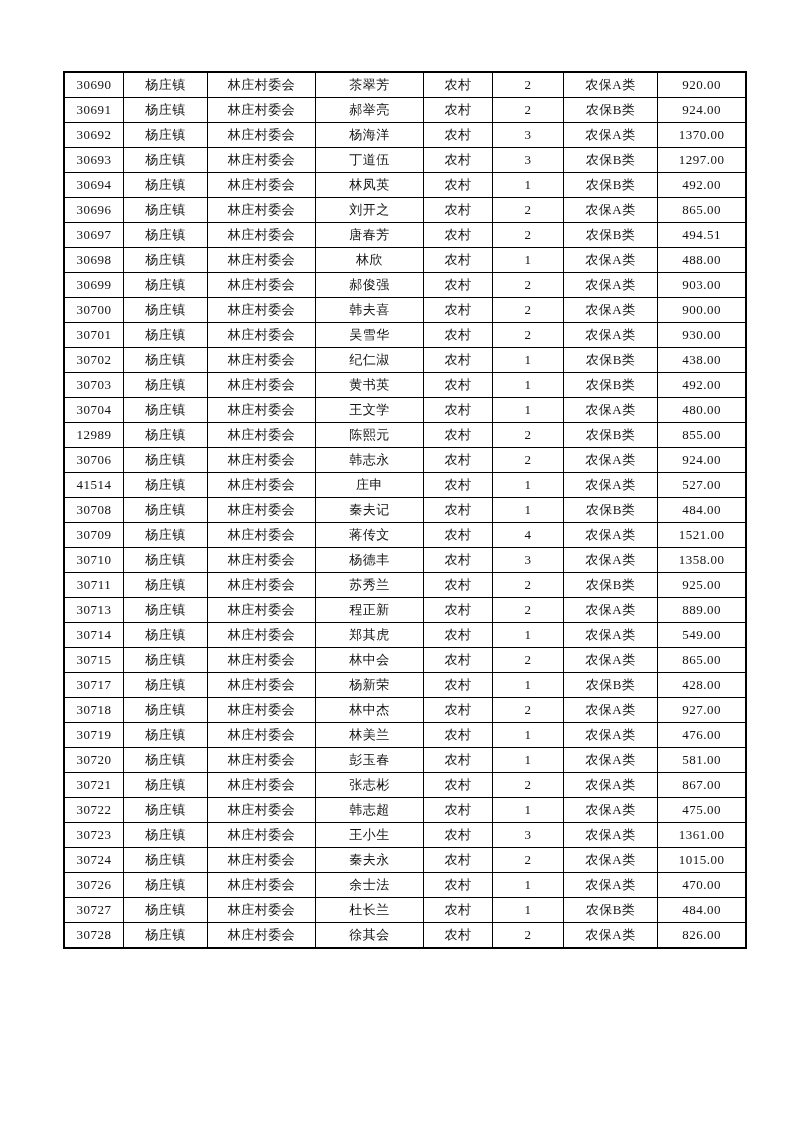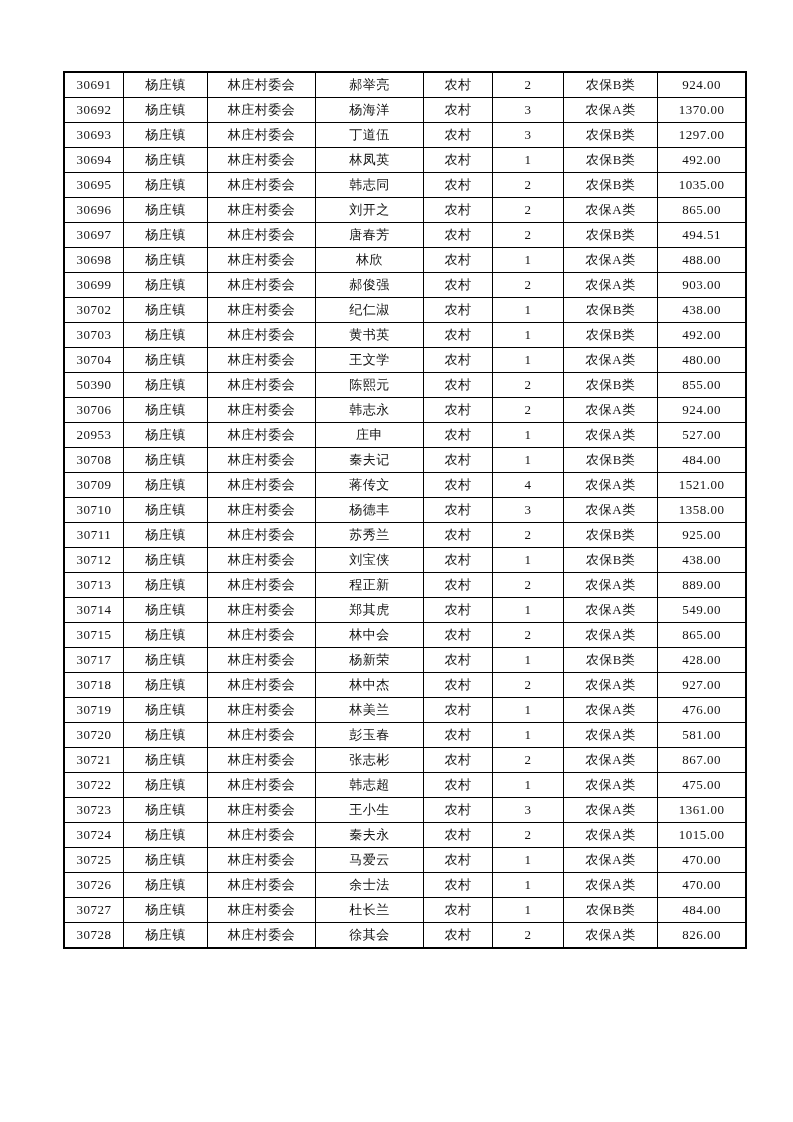--- a/index.html
+++ b/index.html
@@ -47,20 +47,30 @@
   td.col-category { width: 89px;  }
   td.col-amount   { width: 83px;  letter-spacing: 0.5px; }
 </style>
 </head>
 <body>
 
 <div class="page">
   <table class="data-table">
     <tbody id="table-body">
         <tr>
+    <td class="col-id">30690</td>
+    <td class="col-town">杨庄镇</td>
+    <td class="col-village">林庄村委会</td>
+    <td class="col-name">茶翠芳</td>
+    <td class="col-residence">农村</td>
+    <td class="col-count">2</td>
+    <td class="col-category">农保A类</td>
+    <td class="col-amount">920.00</td>
+  </tr>
+        <tr>
     <td class="col-id">30691</td>
     <td class="col-town">杨庄镇</td>
     <td class="col-village">林庄村委会</td>
     <td class="col-name">郝举亮</td>
     <td class="col-residence">农村</td>
     <td class="col-count">2</td>
     <td class="col-category">农保B类</td>
     <td class="col-amount">924.00</td>
   </tr>
         <tr>
@@ -87,30 +97,20 @@
     <td class="col-id">30694</td>
     <td class="col-town">杨庄镇</td>
     <td class="col-village">林庄村委会</td>
     <td class="col-name">林凤英</td>
     <td class="col-residence">农村</td>
     <td class="col-count">1</td>
     <td class="col-category">农保B类</td>
     <td class="col-amount">492.00</td>
   </tr>
         <tr>
-    <td class="col-id">30695</td>
-    <td class="col-town">杨庄镇</td>
-    <td class="col-village">林庄村委会</td>
-    <td class="col-name">韩志同</td>
-    <td class="col-residence">农村</td>
-    <td class="col-count">2</td>
-    <td class="col-category">农保B类</td>
-    <td class="col-amount">1035.00</td>
-  </tr>
-        <tr>
     <td class="col-id">30696</td>
     <td class="col-town">杨庄镇</td>
     <td class="col-village">林庄村委会</td>
     <td class="col-name">刘开之</td>
     <td class="col-residence">农村</td>
     <td class="col-count">2</td>
     <td class="col-category">农保A类</td>
     <td class="col-amount">865.00</td>
   </tr>
         <tr>
@@ -137,20 +137,40 @@
     <td class="col-id">30699</td>
     <td class="col-town">杨庄镇</td>
     <td class="col-village">林庄村委会</td>
     <td class="col-name">郝俊强</td>
     <td class="col-residence">农村</td>
     <td class="col-count">2</td>
     <td class="col-category">农保A类</td>
     <td class="col-amount">903.00</td>
   </tr>
         <tr>
+    <td class="col-id">30700</td>
+    <td class="col-town">杨庄镇</td>
+    <td class="col-village">林庄村委会</td>
+    <td class="col-name">韩夫喜</td>
+    <td class="col-residence">农村</td>
+    <td class="col-count">2</td>
+    <td class="col-category">农保A类</td>
+    <td class="col-amount">900.00</td>
+  </tr>
+        <tr>
+    <td class="col-id">30701</td>
+    <td class="col-town">杨庄镇</td>
+    <td class="col-village">林庄村委会</td>
+    <td class="col-name">吴雪华</td>
+    <td class="col-residence">农村</td>
+    <td class="col-count">2</td>
+    <td class="col-category">农保A类</td>
+    <td class="col-amount">930.00</td>
+  </tr>
+        <tr>
     <td class="col-id">30702</td>
     <td class="col-town">杨庄镇</td>
     <td class="col-village">林庄村委会</td>
     <td class="col-name">纪仁淑</td>
     <td class="col-residence">农村</td>
     <td class="col-count">1</td>
     <td class="col-category">农保B类</td>
     <td class="col-amount">438.00</td>
   </tr>
         <tr>
@@ -167,41 +187,41 @@
     <td class="col-id">30704</td>
     <td class="col-town">杨庄镇</td>
     <td class="col-village">林庄村委会</td>
     <td class="col-name">王文学</td>
     <td class="col-residence">农村</td>
     <td class="col-count">1</td>
     <td class="col-category">农保A类</td>
     <td class="col-amount">480.00</td>
   </tr>
         <tr>
-    <td class="col-id">50390</td>
+    <td class="col-id">12989</td>
     <td class="col-town">杨庄镇</td>
     <td class="col-village">林庄村委会</td>
     <td class="col-name">陈熙元</td>
     <td class="col-residence">农村</td>
     <td class="col-count">2</td>
     <td class="col-category">农保B类</td>
     <td class="col-amount">855.00</td>
   </tr>
         <tr>
     <td class="col-id">30706</td>
     <td class="col-town">杨庄镇</td>
     <td class="col-village">林庄村委会</td>
     <td class="col-name">韩志永</td>
     <td class="col-residence">农村</td>
     <td class="col-count">2</td>
     <td class="col-category">农保A类</td>
     <td class="col-amount">924.00</td>
   </tr>
         <tr>
-    <td class="col-id">20953</td>
+    <td class="col-id">41514</td>
     <td class="col-town">杨庄镇</td>
     <td class="col-village">林庄村委会</td>
     <td class="col-name">庄申</td>
     <td class="col-residence">农村</td>
     <td class="col-count">1</td>
     <td class="col-category">农保A类</td>
     <td class="col-amount">527.00</td>
   </tr>
         <tr>
     <td class="col-id">30708</td>
@@ -237,30 +257,20 @@
     <td class="col-id">30711</td>
     <td class="col-town">杨庄镇</td>
     <td class="col-village">林庄村委会</td>
     <td class="col-name">苏秀兰</td>
     <td class="col-residence">农村</td>
     <td class="col-count">2</td>
     <td class="col-category">农保B类</td>
     <td class="col-amount">925.00</td>
   </tr>
         <tr>
-    <td class="col-id">30712</td>
-    <td class="col-town">杨庄镇</td>
-    <td class="col-village">林庄村委会</td>
-    <td class="col-name">刘宝侠</td>
-    <td class="col-residence">农村</td>
-    <td class="col-count">1</td>
-    <td class="col-category">农保B类</td>
-    <td class="col-amount">438.00</td>
-  </tr>
-        <tr>
     <td class="col-id">30713</td>
     <td class="col-town">杨庄镇</td>
     <td class="col-village">林庄村委会</td>
     <td class="col-name">程正新</td>
     <td class="col-residence">农村</td>
     <td class="col-count">2</td>
     <td class="col-category">农保A类</td>
     <td class="col-amount">889.00</td>
   </tr>
         <tr>
@@ -355,30 +365,20 @@
   </tr>
         <tr>
     <td class="col-id">30724</td>
     <td class="col-town">杨庄镇</td>
     <td class="col-village">林庄村委会</td>
     <td class="col-name">秦夫永</td>
     <td class="col-residence">农村</td>
     <td class="col-count">2</td>
     <td class="col-category">农保A类</td>
     <td class="col-amount">1015.00</td>
-  </tr>
-        <tr>
-    <td class="col-id">30725</td>
-    <td class="col-town">杨庄镇</td>
-    <td class="col-village">林庄村委会</td>
-    <td class="col-name">马爱云</td>
-    <td class="col-residence">农村</td>
-    <td class="col-count">1</td>
-    <td class="col-category">农保A类</td>
-    <td class="col-amount">470.00</td>
   </tr>
         <tr>
     <td class="col-id">30726</td>
     <td class="col-town">杨庄镇</td>
     <td class="col-village">林庄村委会</td>
     <td class="col-name">余士法</td>
     <td class="col-residence">农村</td>
     <td class="col-count">1</td>
     <td class="col-category">农保A类</td>
     <td class="col-amount">470.00</td>

